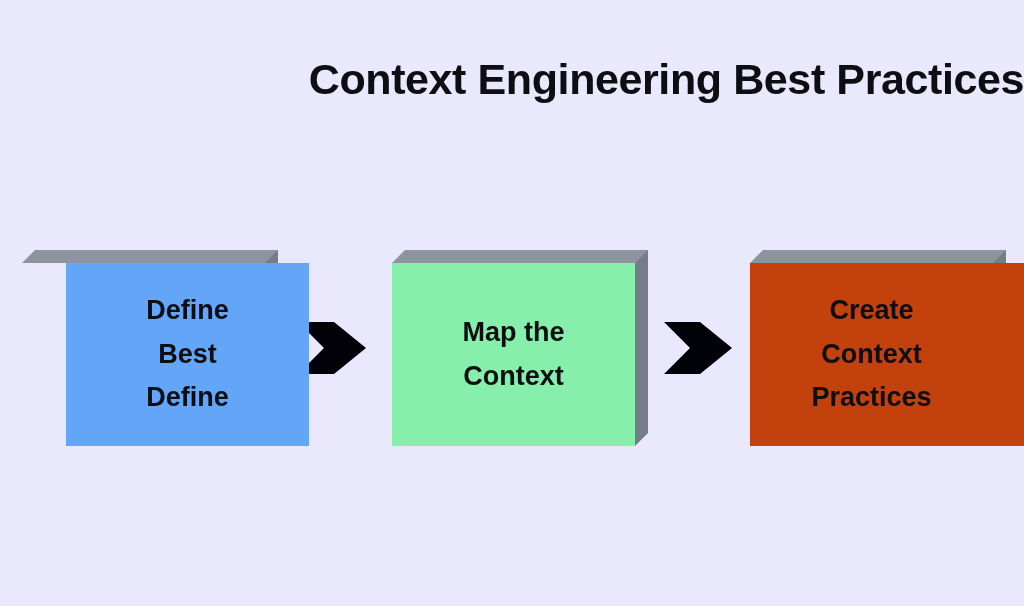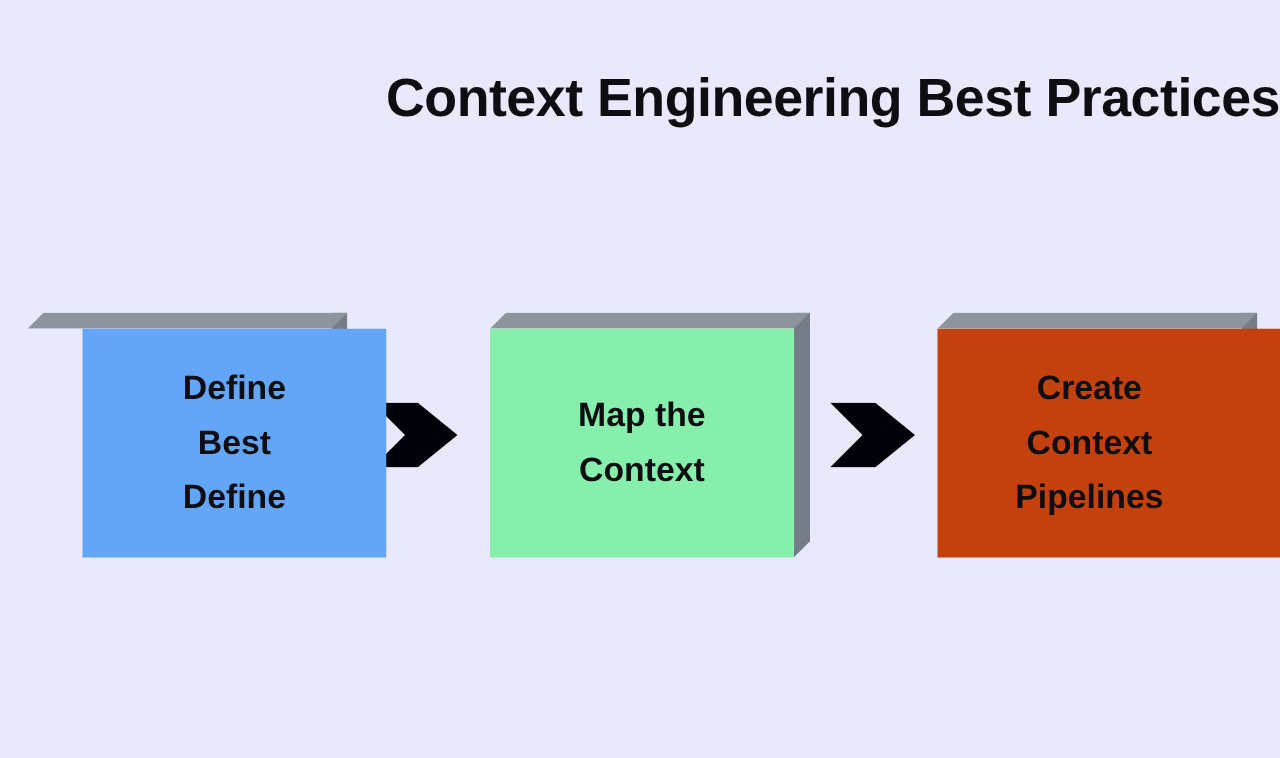--- a/index.html
+++ b/index.html
@@ -159,19 +159,19 @@
 
     <div class="arrow" id="arrow-2"></div>
 
     <div class="box3d" id="box-3">
       <div class="top-face"></div>
       <div class="side-face"></div>
       <div class="face">
         <div class="label">
           <span class="ln">Create</span>
           <span class="ln">Context</span>
-          <span class="ln">Pipelines</span>
+          <span class="ln">Practices</span>
         </div>
       </div>
     </div>
 
   </div>
 </div>
 
 </body></html>

